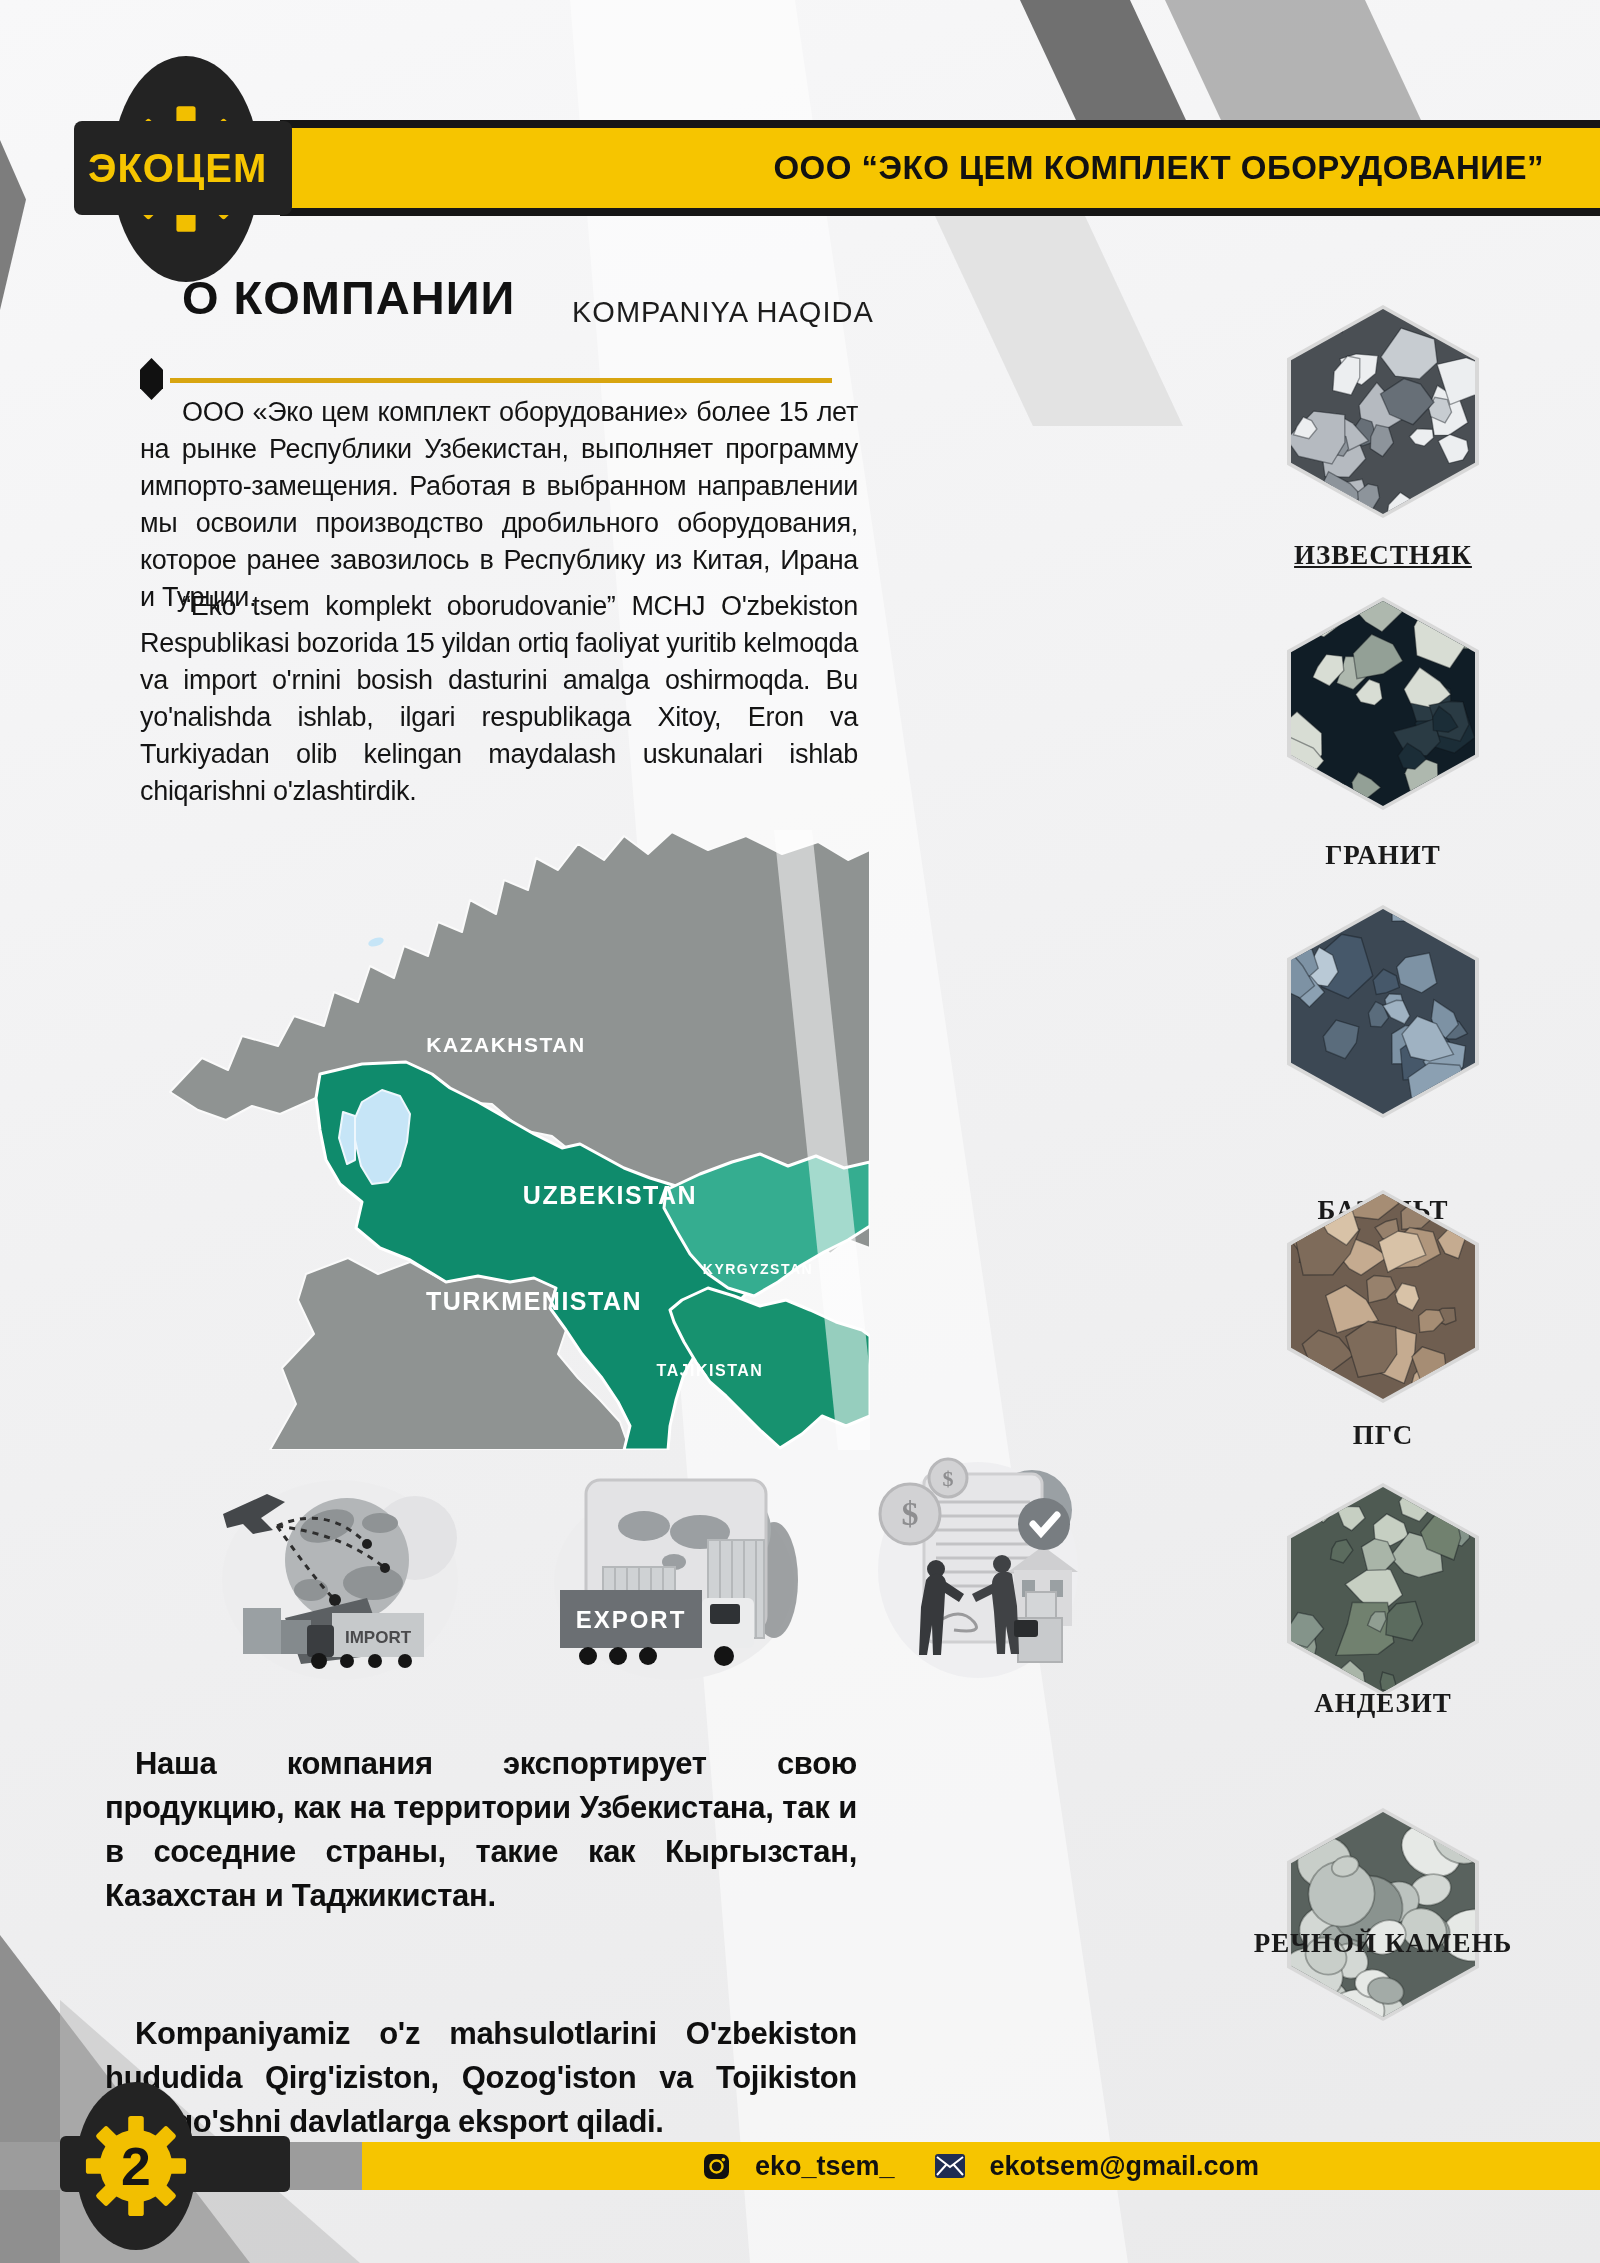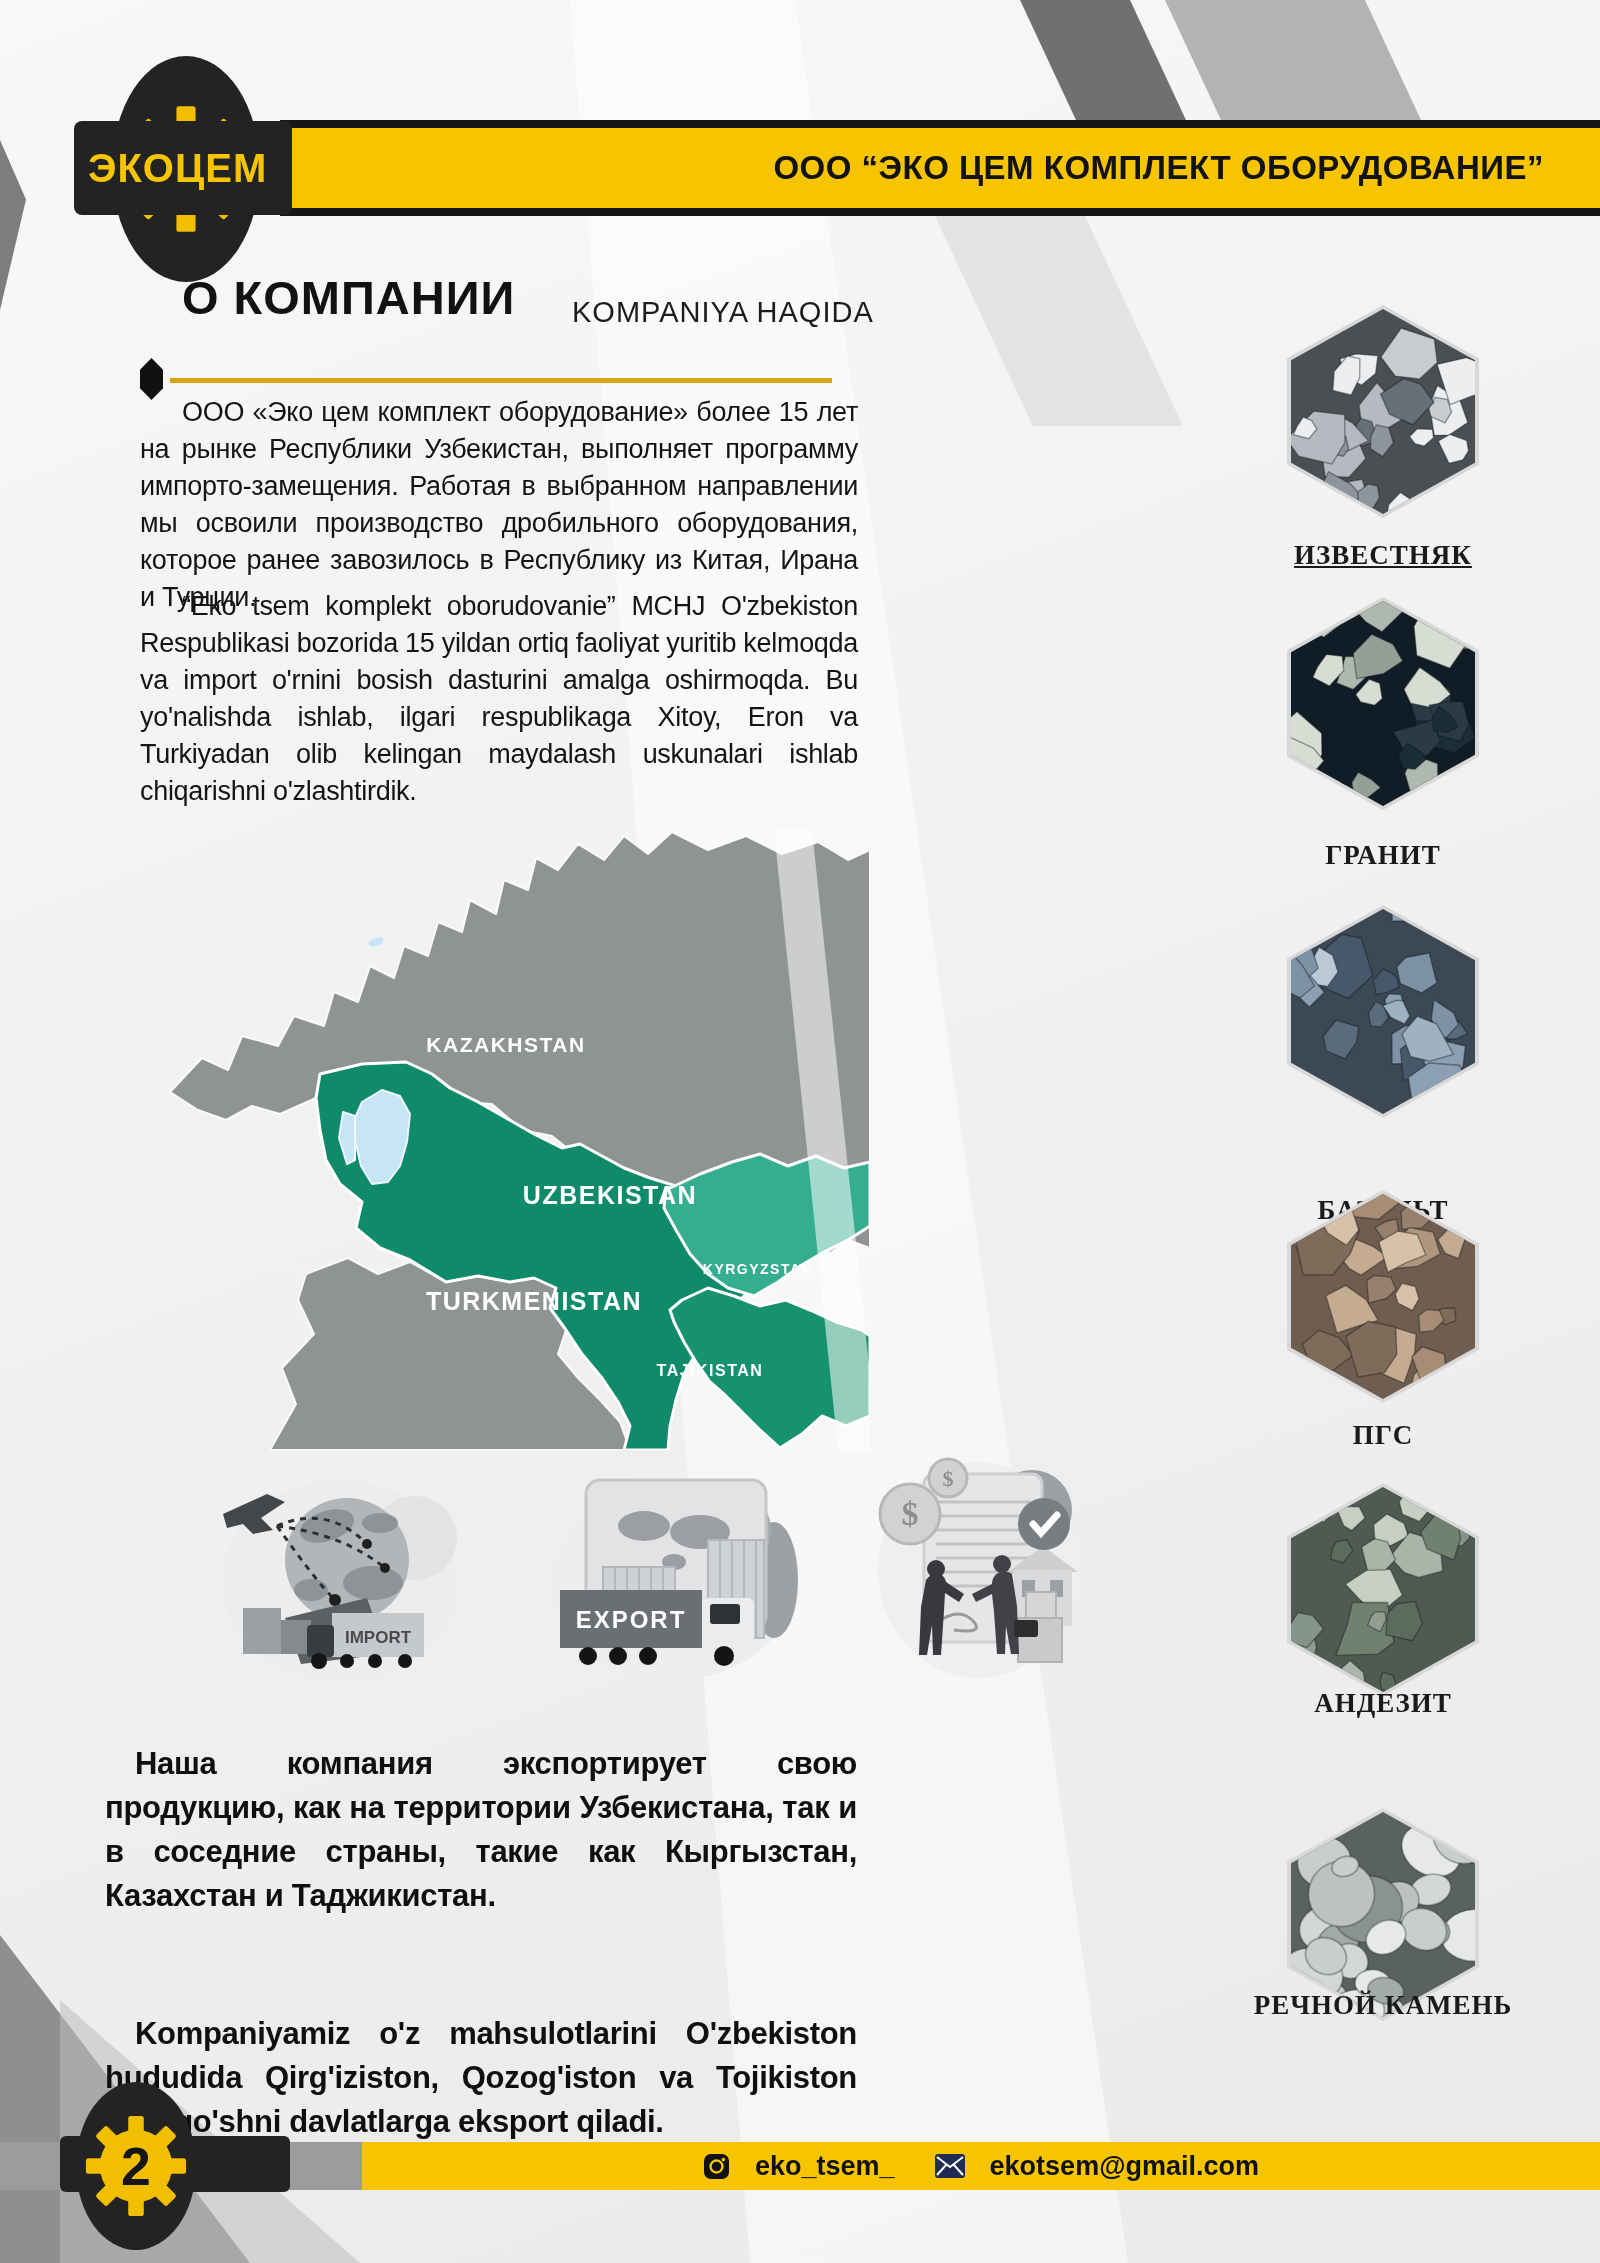--- a/index.html
+++ b/index.html
@@ -407,21 +407,21 @@
           <ellipse cx="54.90591833367944" cy="87.86972369533032" rx="35.943477225489914" ry="35.03002413186956" transform="rotate(-11.770286508835852 54.90591833367944 87.86972369533032)" fill="#bcc3bf" stroke="rgba(40,45,42,.35)" stroke-width="2"></ellipse>
           <ellipse cx="66.39604237861931" cy="219.05820264015347" rx="36.27925590146333" ry="27.032539298538055" transform="rotate(-22.83669146709144 66.39604237861931 219.05820264015347)" fill="#e6e9e6" stroke="rgba(40,45,42,.35)" stroke-width="2"></ellipse>
           <ellipse cx="89.25384287722409" cy="184.23688081093132" rx="19.67713749036193" ry="15.120301720476471" transform="rotate(5.712235425598919 89.25384287722409 184.23688081093132)" fill="#e6e9e6" stroke="rgba(40,45,42,.35)" stroke-width="2"></ellipse>
           <ellipse cx="23.33177961409092" cy="173.95514713600278" rx="33.448340355884284" ry="27.10391563044292" transform="rotate(18.261171360500157 23.33177961409092 173.95514713600278)" fill="#d3d8d4" stroke="rgba(40,45,42,.35)" stroke-width="2"></ellipse>
           <ellipse cx="38.04747364483774" cy="154.63273720350116" rx="22.729937030468136" ry="19.35345212469795" transform="rotate(22.417593766003847 38.04747364483774 154.63273720350116)" fill="#c8cec9" stroke="rgba(40,45,42,.35)" stroke-width="2"></ellipse>
           <ellipse cx="102.94827702455223" cy="191.7736617801711" rx="19.645363843999803" ry="14.00673778952772" transform="rotate(10.46118694357574 102.94827702455223 191.7736617801711)" fill="#a3aba7" stroke="rgba(40,45,42,.35)" stroke-width="2"></ellipse>
           <ellipse cx="58.944910345599055" cy="58.37412169203162" rx="14.824566574767232" ry="10.566639905048053" transform="rotate(-15.170790804550052 58.944910345599055 58.37412169203162)" fill="#c8cec9" stroke="rgba(40,45,42,.35)" stroke-width="2"></ellipse>
         </svg>
       </div>
     </div>
-  <div class="mat-label" style="top:1990px;">РЕЧНОЙ КАМЕНЬ</div>
+  <div class="mat-label" style="top:1928px;">РЕЧНОЙ КАМЕНЬ</div>
 
   <div class="abs footer-gray"></div>
   <div class="abs footer-yellow">
     <div class="footer-item">
       <svg width="27" height="27" viewBox="0 0 27 27">
         <rect x="1" y="1" width="25" height="25" rx="7" fill="#111"></rect>
         <circle cx="13.5" cy="13.5" r="6" fill="none" stroke="#F6C500" stroke-width="2.4"></circle>
         <circle cx="20.4" cy="6.6" r="1.8" fill="#F6C500"></circle>
       </svg>
       <span>eko_tsem_</span>

